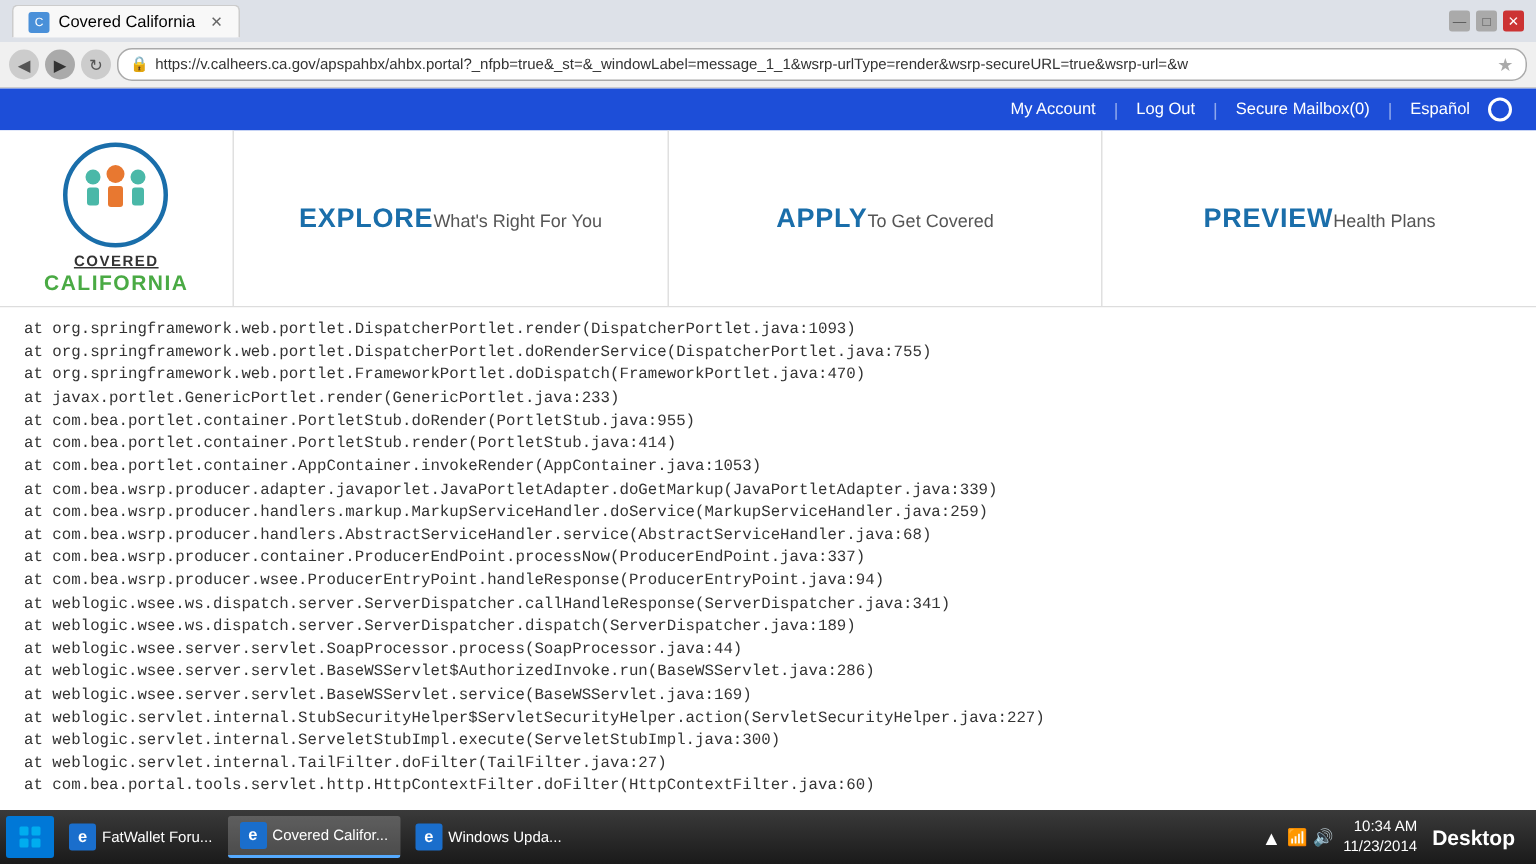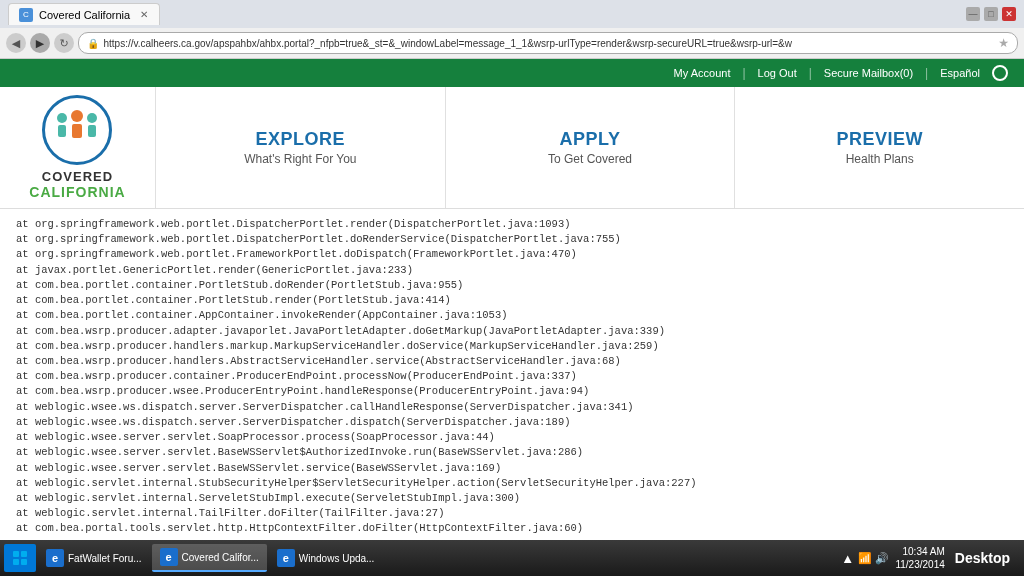--- a/index.html
+++ b/index.html
@@ -84,21 +84,21 @@
     }
     .lock-icon { color: #4a8a4a; font-size: 10px; }
     .star-icon { color: #aaa; font-size: 12px; }
 
     
     .site-header {
       background: white;
       border-bottom: 1px solid #ddd;
     }
     .top-bar {
-      background: #15803d;
+      background: #1d4ed8;
       display: flex;
       justify-content: flex-end;
       align-items: center;
       padding: 6px 16px;
       gap: 12px;
     }
     .top-bar a {
       color: white;
       font-size: 11px;
       text-decoration: none;
@@ -147,21 +147,21 @@
     }
 
     .nav-menu {
       display: flex;
       flex: 1;
       align-items: stretch;
     }
     .nav-item {
       flex: 1;
       display: flex;
-      flex-direction: column;
+      flex-direction: row;
       align-items: center;
       justify-content: center;
       padding: 12px 8px;
       cursor: pointer;
       border-left: 1px solid #e0e0e0;
       text-align: center;
     }
     .nav-item .nav-title {
       font-size: 18px;
       font-weight: bold;
@@ -325,21 +325,21 @@
 
               <circle cx="25" cy="8" r="6" fill="#e87830"></circle>
               <rect x="20" y="16" width="10" height="14" rx="2" fill="#e87830"></rect>
 
               <circle cx="40" cy="10" r="5" fill="#4ab8a8"></circle>
               <rect x="36" y="17" width="8" height="12" rx="2" fill="#4ab8a8"></rect>
             </svg>
           </div>
         </div>
         <div style="margin-top:4px;text-align:center;">
-          <div style="font-size:13px;font-weight:bold;color:#333;letter-spacing:1px;">COVERED</div>
+          <div style="font-size:10px;font-weight:bold;color:#333;letter-spacing:1px;text-decoration:underline;">COVERED</div>
           <div style="font-size:14px;font-weight:bold;color:#4aaa44;letter-spacing:1px;">CALIFORNIA</div>
         </div>
       </div>
     </div>
 
     <nav class="nav-menu">
       <div class="nav-item">
         <span class="nav-title">EXPLORE</span>
         <span class="nav-subtitle">What's Right For You</span>
       </div>

